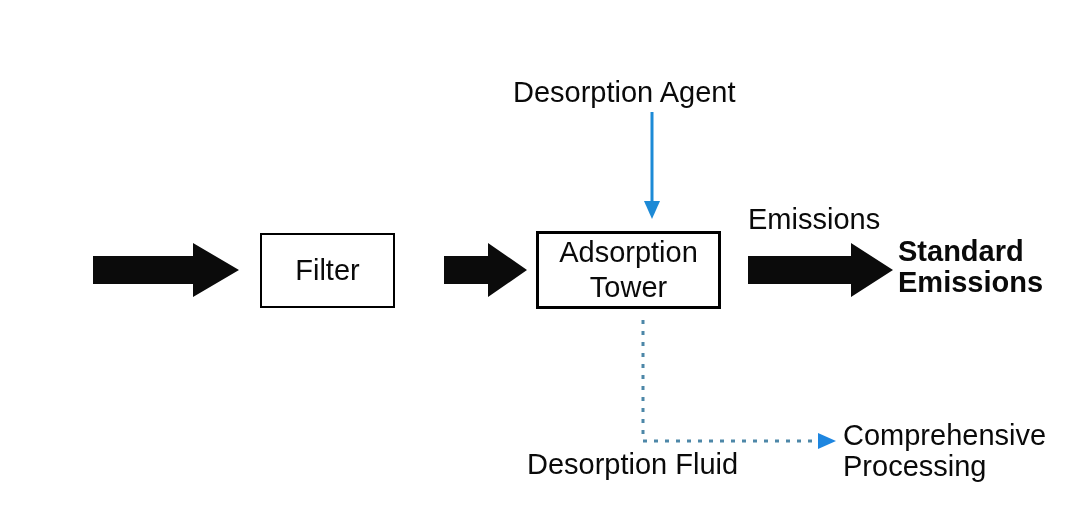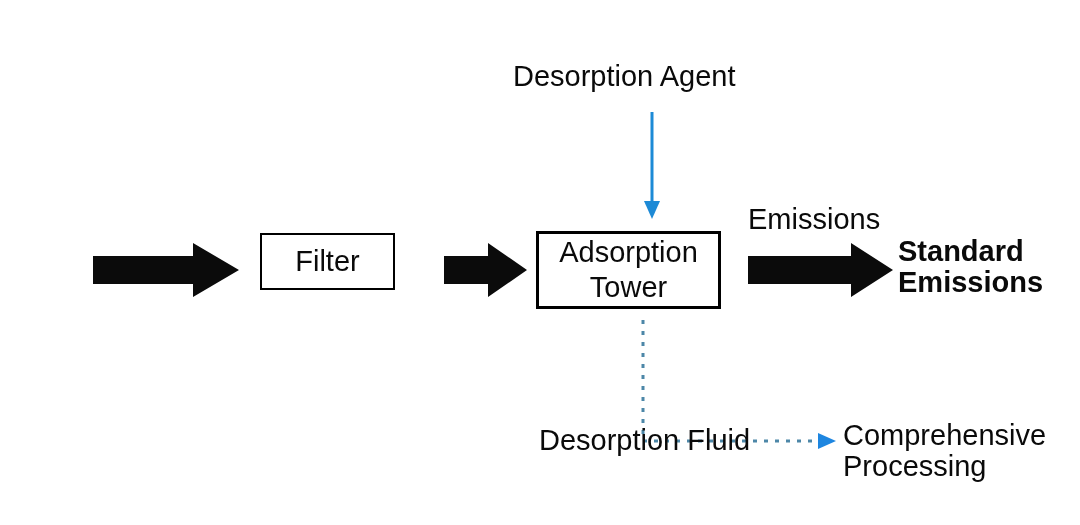--- a/index.html
+++ b/index.html
@@ -42,35 +42,35 @@
     justify-content: center;
     text-align: center;
     font-size: 29px;
     line-height: 35px;
     box-sizing: border-box;
   }
   #filter-box {
     left: 260px;
     top: 233px;
     width: 135px;
-    height: 57px;
+    height: 75px;
     border-width: 2px;
   }
   #adsorption-box {
     left: 536px;
     top: 231px;
     width: 185px;
     height: 78px;
     border-width: 3px;
   }
   #label-waste-water        { left: 12px;  top: 203px; }
-  #label-desorption-agent   { left: 513px; top: 61px; text-align: right;  }
+  #label-desorption-agent   { left: 513px; top: 77px; text-align: right;  }
   #label-effluent           { left: 748px; top: 204px; }
   #label-standard-emissions { left: 898px; top: 236px; width: 160px; font-weight: bold; }
-  #label-desorption-fluid   { left: 527px; top: 425px; margin-left: 12px; }
+  #label-desorption-fluid   { left: 527px; top: 449px; }
   #label-comprehensive      { left: 843px; top: 420px; width: 245px; }
 </style>
 </head>
 <body>
 
 <div id="stage">
 
   <svg id="connector-layer" viewBox="0 0 1080 525" xmlns="http://www.w3.org/2000/svg">
 
     <polygon points="93,256 193,256 193,243 239,270 193,297 193,284 93,284" fill="#0b0b0b"></polygon>

